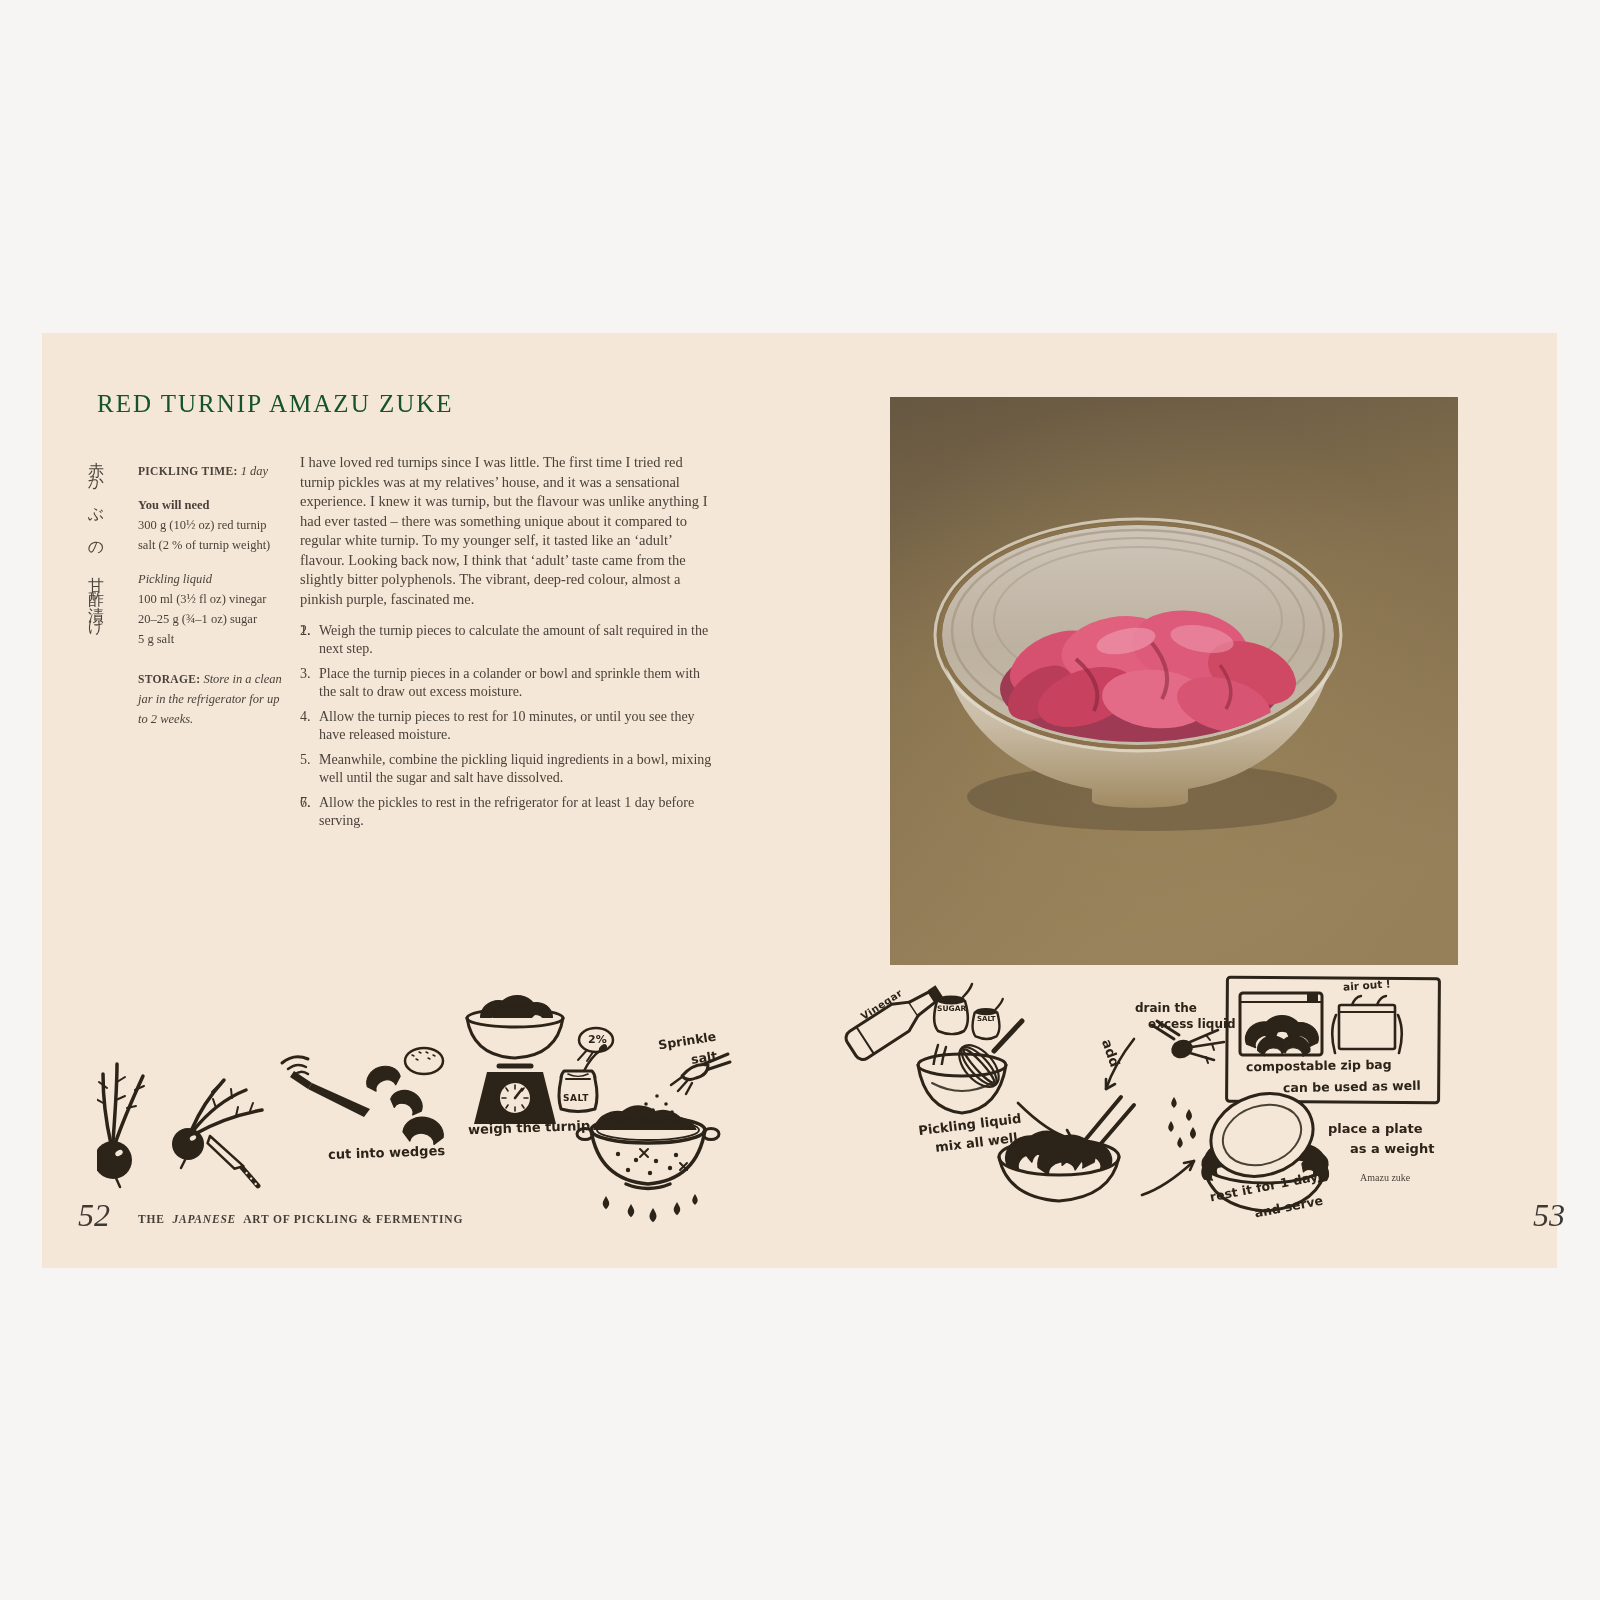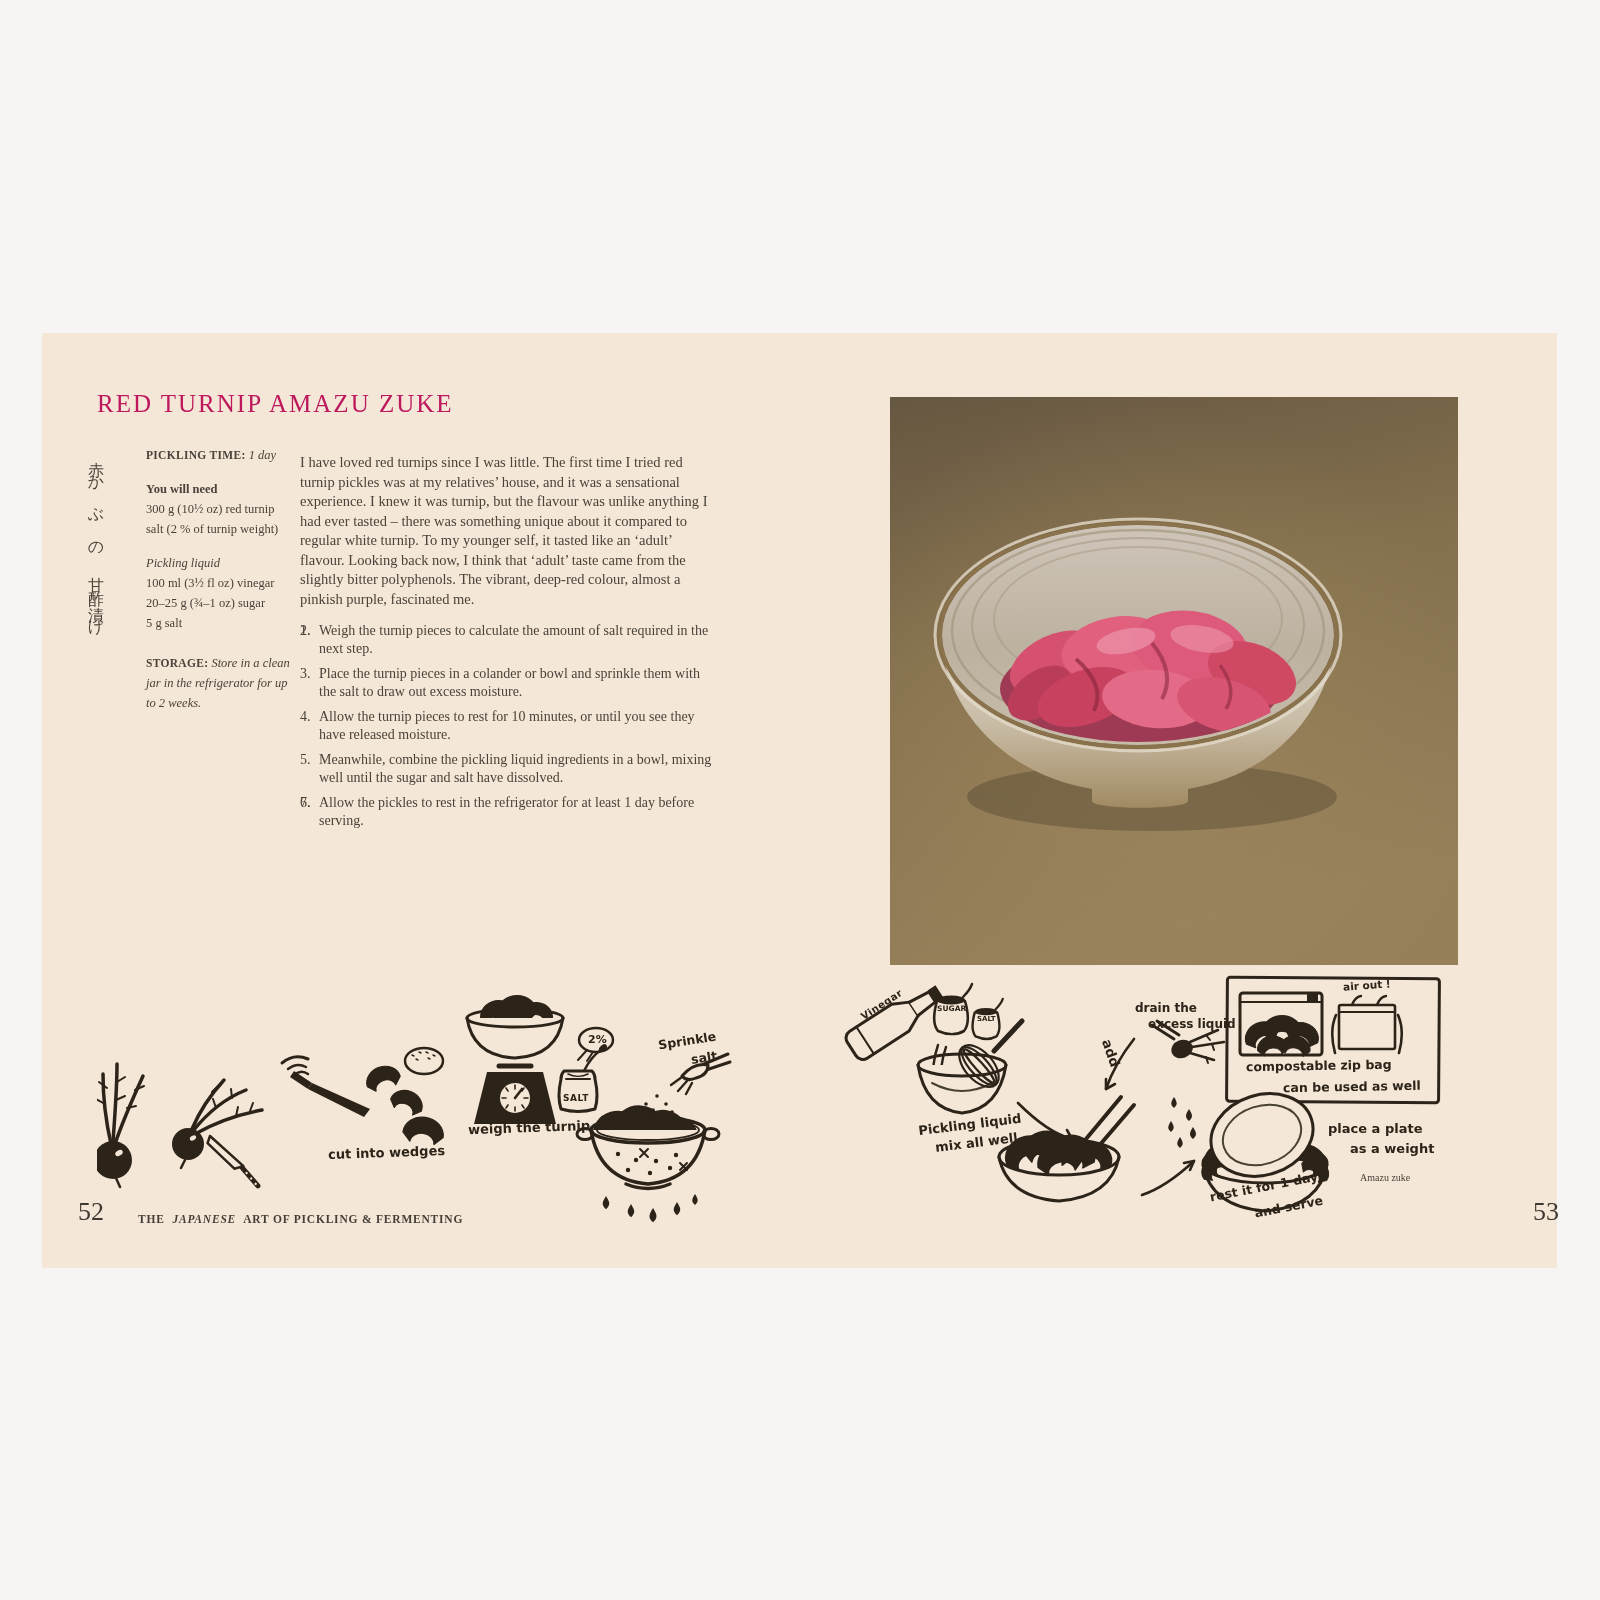--- a/index.html
+++ b/index.html
@@ -1,38 +1,38 @@
 <!DOCTYPE html>
 <html><head>
 <meta charset="utf-8">
 <style>
   html,body{margin:0;padding:0;}
   body{width:1600px;height:1600px;background:#f6f5f4;position:relative;overflow:hidden;
        font-family:"Liberation Serif",serif;color:#4a423a;}
   .spread{position:absolute;left:42px;top:333px;width:1515px;height:935px;background:#f4e7d7;}
 
   
-  .title{position:absolute;left:55px;top:57px;font-size:25px;letter-spacing:2px;color:#be185d;
+  .title{position:absolute;left:55px;top:57px;font-size:25px;letter-spacing:2px;color:#14532d;
          font-weight:400;white-space:nowrap;}
   .jp{position:absolute;left:46px;top:116px;writing-mode:vertical-rl;font-size:16px;
       letter-spacing:15px;color:#4a423a;line-height:1;}
-  .meta{position:absolute;left:96px;top:112px;width:152px;font-size:12.5px;line-height:20px;margin-left:8px;}
+  .meta{position:absolute;left:96px;top:128px;width:152px;font-size:12.5px;line-height:20px;}
   .meta .blk{margin-bottom:14px;}
   .lbl{font-weight:700;font-size:11.5px;letter-spacing:.3px;}
   .ital{font-style:italic;}
   .bold{font-weight:700;}
   .main{position:absolute;left:258px;top:106px;width:418px;font-size:14.5px;line-height:19.5px;margin-top:14px;}
   .main p{margin:0;}
   .p2{text-indent:30px;}
   .steps{margin-top:13px;font-size:14px;line-height:18px;}
   .step{position:relative;padding-left:19px;margin-bottom:7px;}
   .step-num{position:absolute;left:0;top:0;}
 
   
-  .pgnum{position:absolute;font-size:26px;color:#3f3933;}
+  .pgnum{position:absolute;font-size:32px;color:#3f3933;font-style:italic;}
   .run-title{position:absolute;left:96px;top:880px;font-size:11.5px;font-weight:700;
              letter-spacing:.8px;color:#453e37;white-space:nowrap;}
   .run-title .ital{font-weight:700;}
   .sect{position:absolute;left:1318px;top:839px;width:100px;text-align:left;font-size:10px;}
 
   
   .photo{position:absolute;left:848px;top:64px;width:568px;height:568px;}
   .photo svg{display:block;}
 
   

